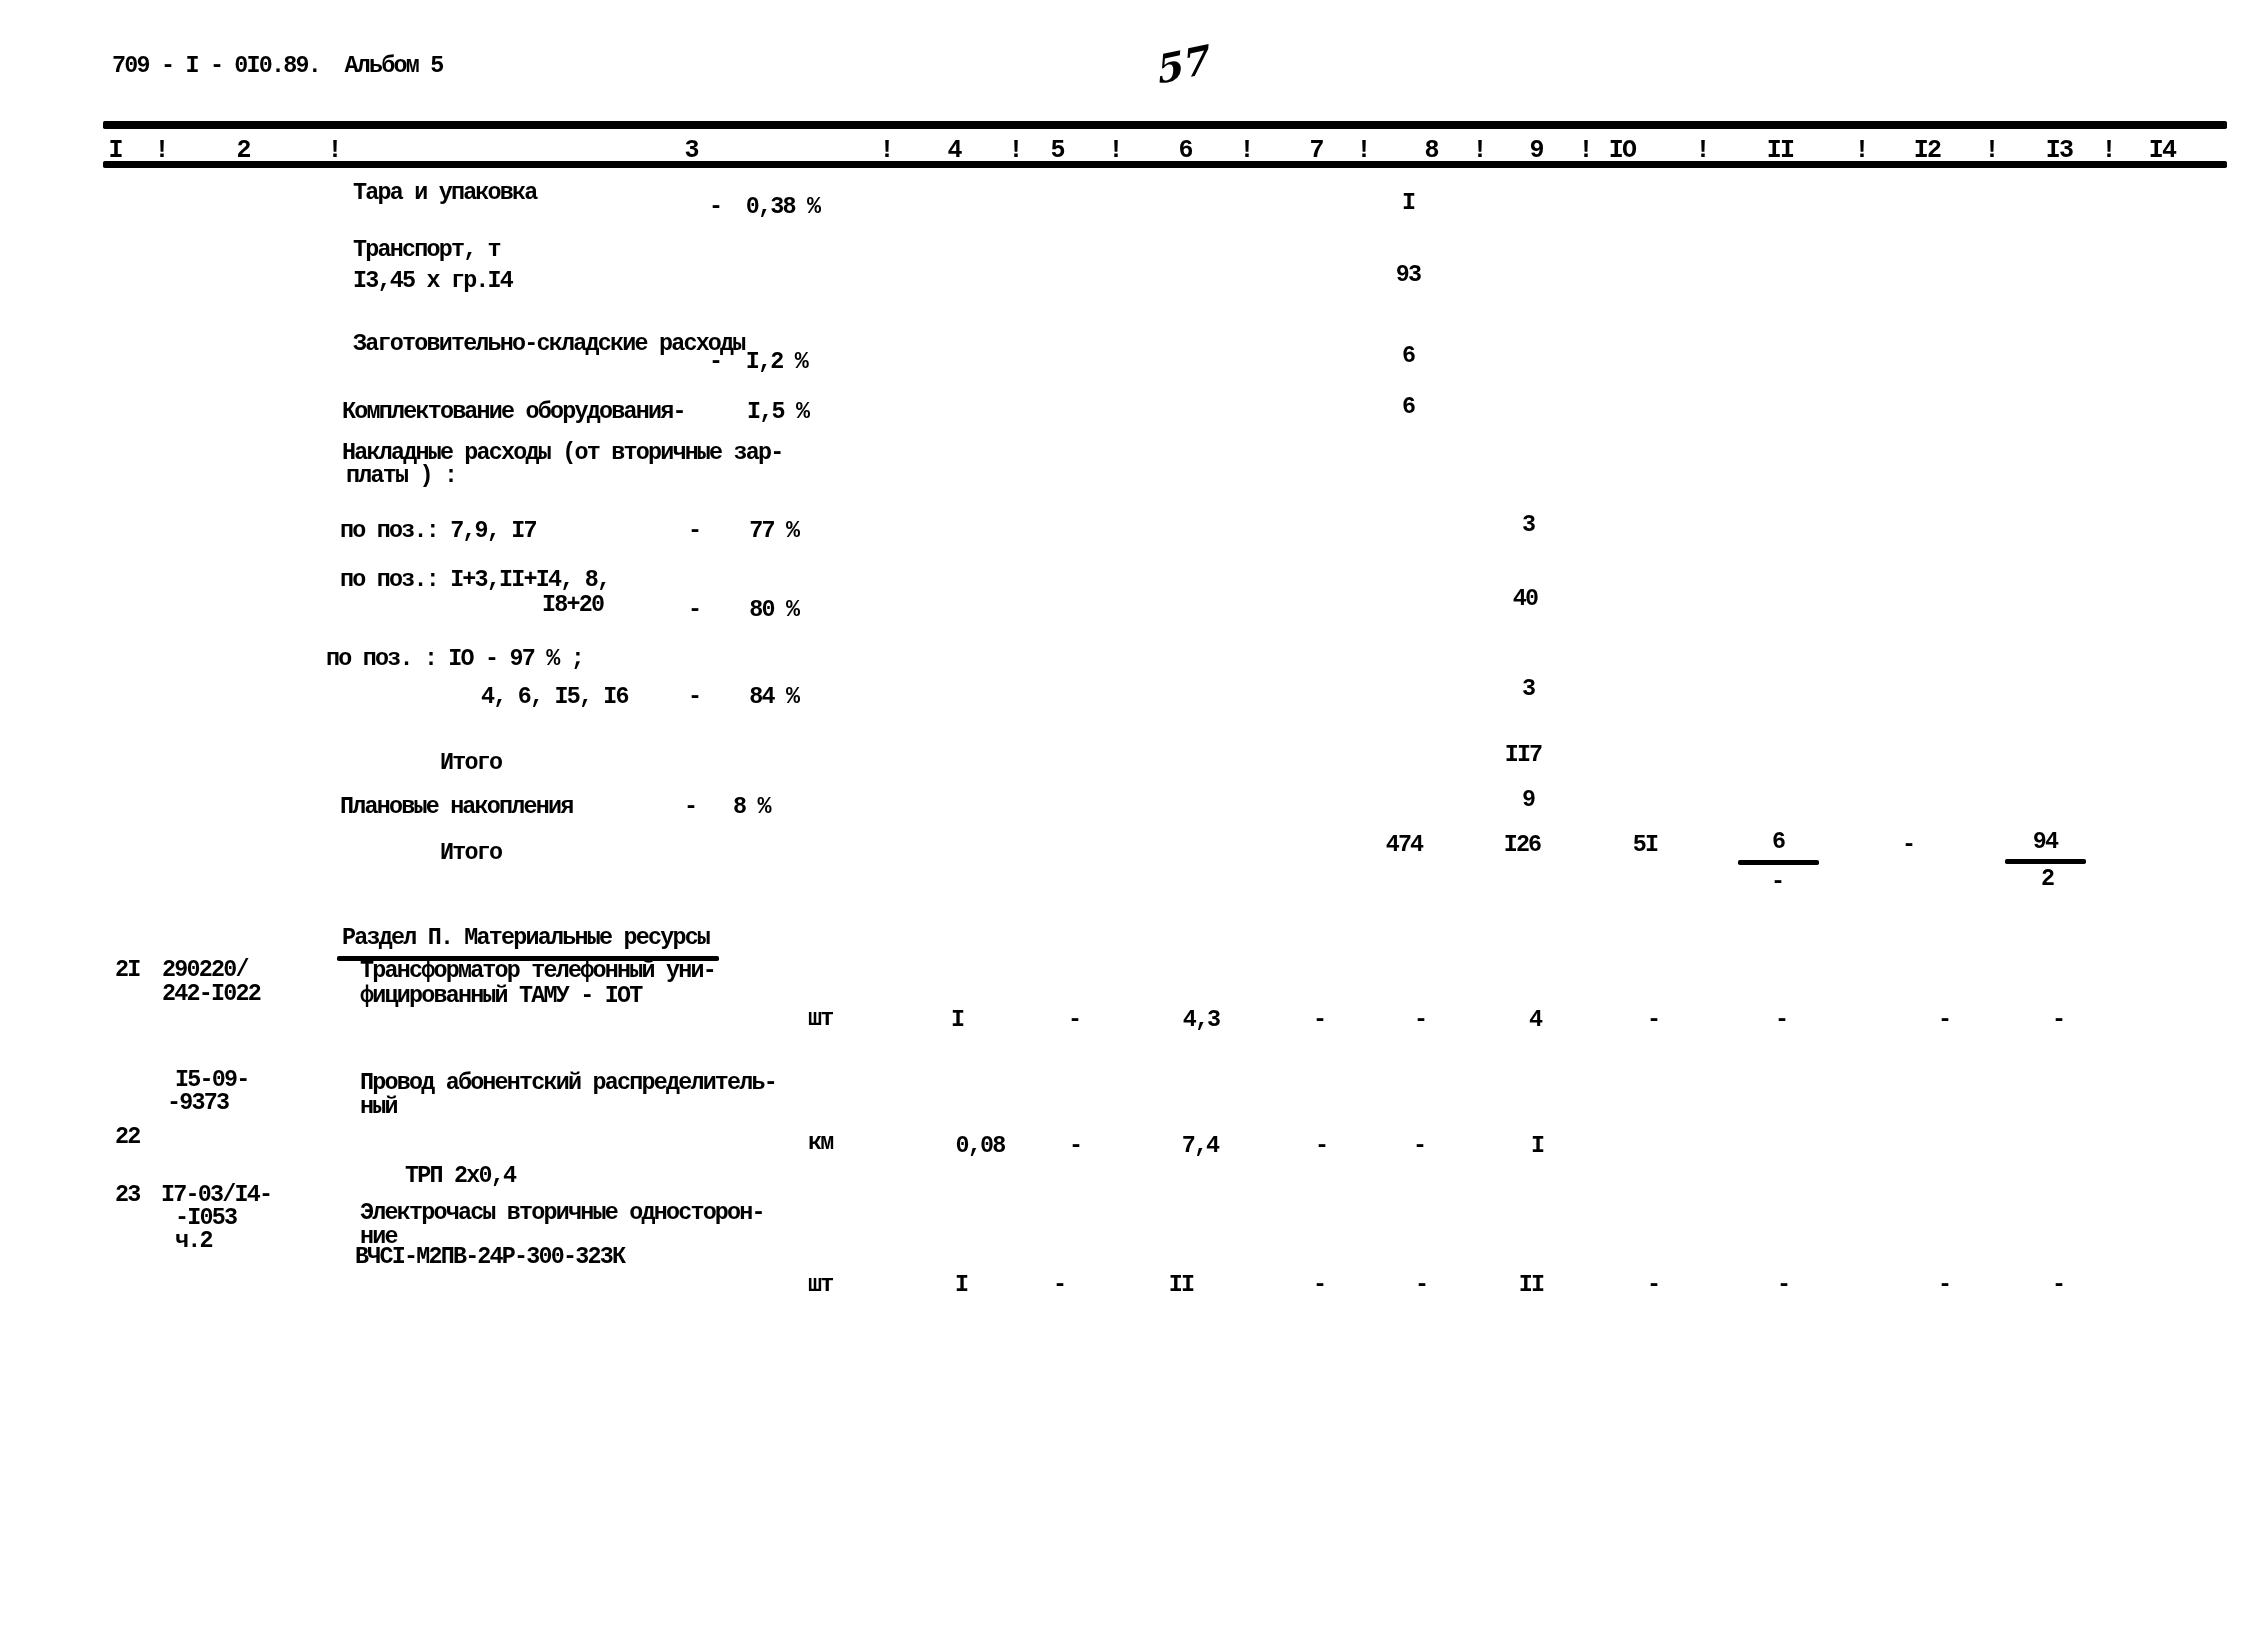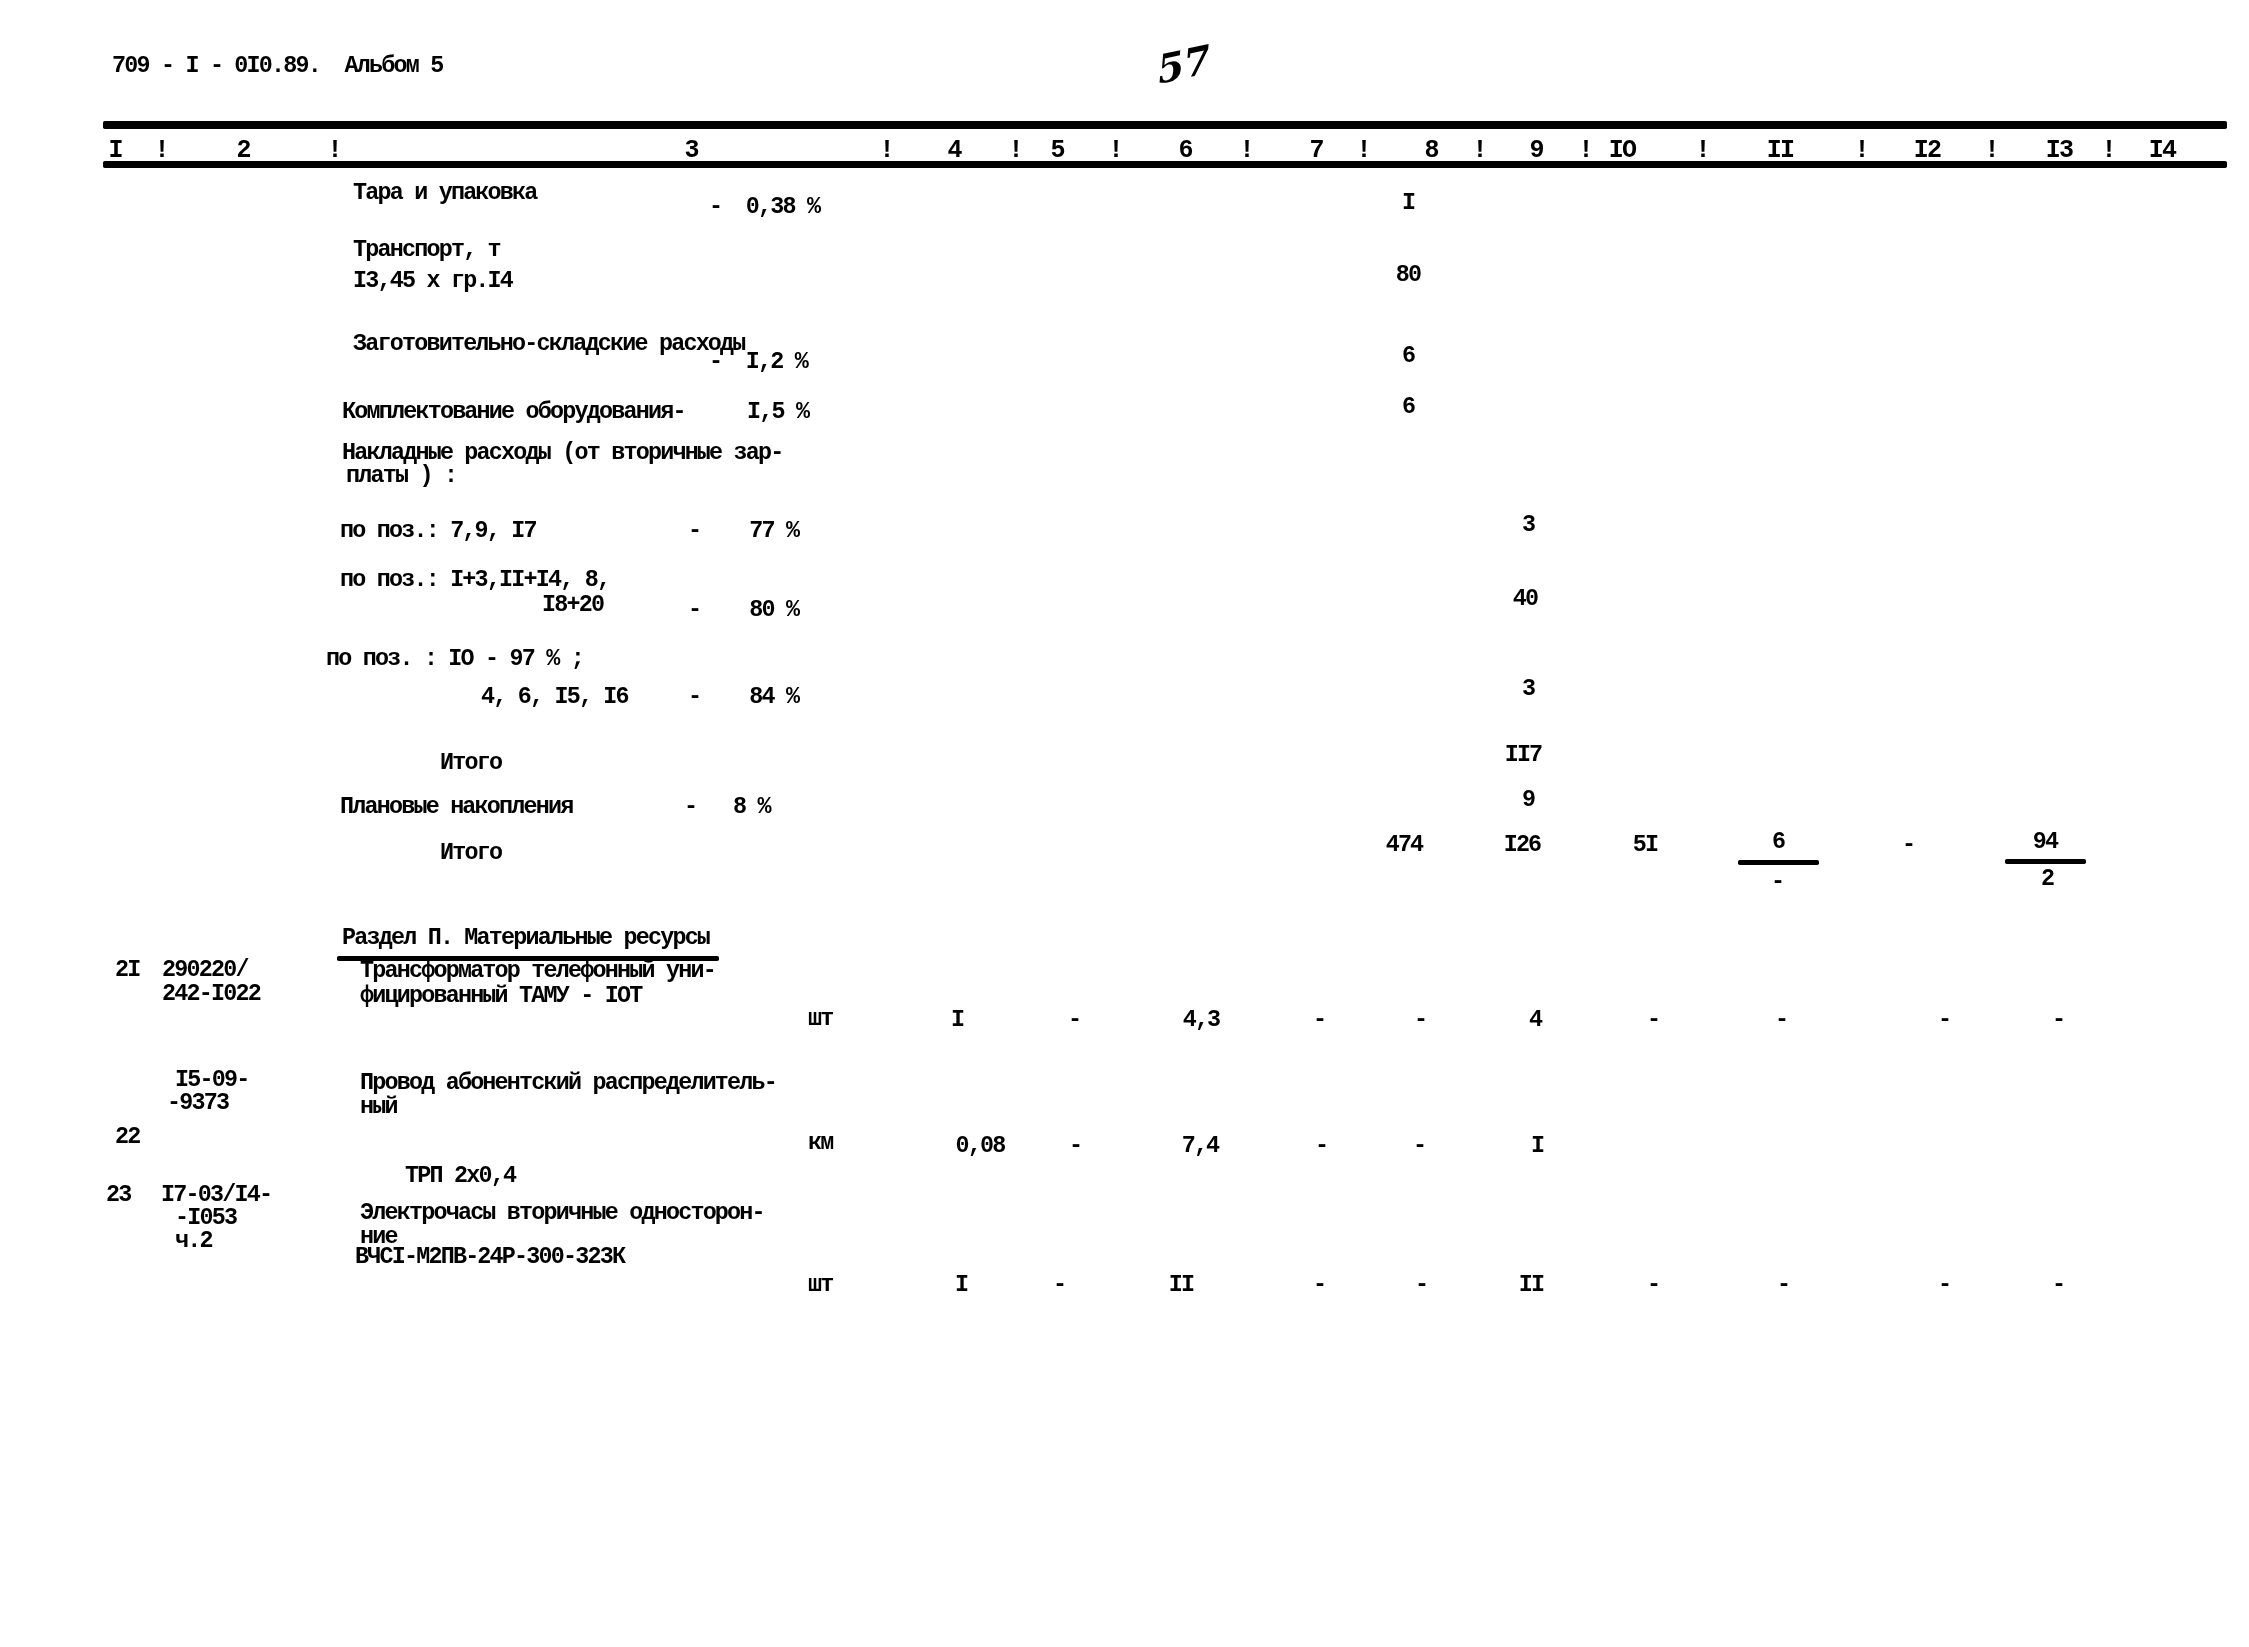--- a/index.html
+++ b/index.html
@@ -53,21 +53,21 @@
   <div class="t hdr c" style="left:1991px;top:138px">!</div>
   <div class="t hdr c" style="left:2108px;top:138px">!</div>
 
   <div class="t" style="left:353px;top:181px">Тара и упаковка</div>
   <div class="t" style="left:709px;top:195px">-  0,38 %</div>
   <div class="t c" style="left:1408px;top:191px">I</div>
 
   <div class="t" style="left:353px;top:238px">Транспорт, т</div>
 
   <div class="t" style="left:353px;top:269px">I3,45 х гр.I4</div>
-  <div class="t c" style="left:1408px;top:263px">80</div>
+  <div class="t c" style="left:1408px;top:263px">93</div>
 
   <div class="t" style="left:353px;top:332px">Заготовительно-складские расходы</div>
 
   <div class="t" style="left:709px;top:350px">-  I,2 %</div>
   <div class="t c" style="left:1408px;top:344px">6</div>
 
   <div class="t" style="left:342px;top:400px">Комплектование оборудования-</div>
   <div class="t" style="left:747px;top:400px">I,5 %</div>
   <div class="t c" style="left:1408px;top:395px">6</div>
 
@@ -136,21 +136,21 @@
   <div class="t" style="left:360px;top:1095px">ный</div>
   <div class="t" style="left:405px;top:1164px">ТРП 2х0,4</div>
   <div class="t" style="left:808px;top:1131px">км</div>
   <div class="t c" style="left:980px;top:1134px">0,08</div>
   <div class="t c" style="left:1075px;top:1134px">-</div>
   <div class="t c" style="left:1200px;top:1134px">7,4</div>
   <div class="t c" style="left:1321px;top:1134px">-</div>
   <div class="t c" style="left:1419px;top:1134px">-</div>
   <div class="t c" style="left:1537px;top:1134px">I</div>
 
-  <div class="t" style="left:106px;top:1183px">23</div>
+  <div class="t" style="left:115px;top:1183px">23</div>
   <div class="t" style="left:161px;top:1183px">I7-03/I4-</div>
   <div class="t" style="left:175px;top:1206px">-I053</div>
   <div class="t" style="left:175px;top:1229px">ч.2</div>
   <div class="t" style="left:360px;top:1201px">Электрочасы вторичные односторон-</div>
   <div class="t" style="left:360px;top:1225px">ние</div>
   <div class="t" style="left:355px;top:1245px">ВЧСI-М2ПВ-24Р-300-323К</div>
   <div class="t" style="left:808px;top:1273px">шт</div>
   <div class="t c" style="left:961px;top:1273px">I</div>
   <div class="t c" style="left:1059px;top:1273px">-</div>
   <div class="t c" style="left:1181px;top:1273px">II</div>

